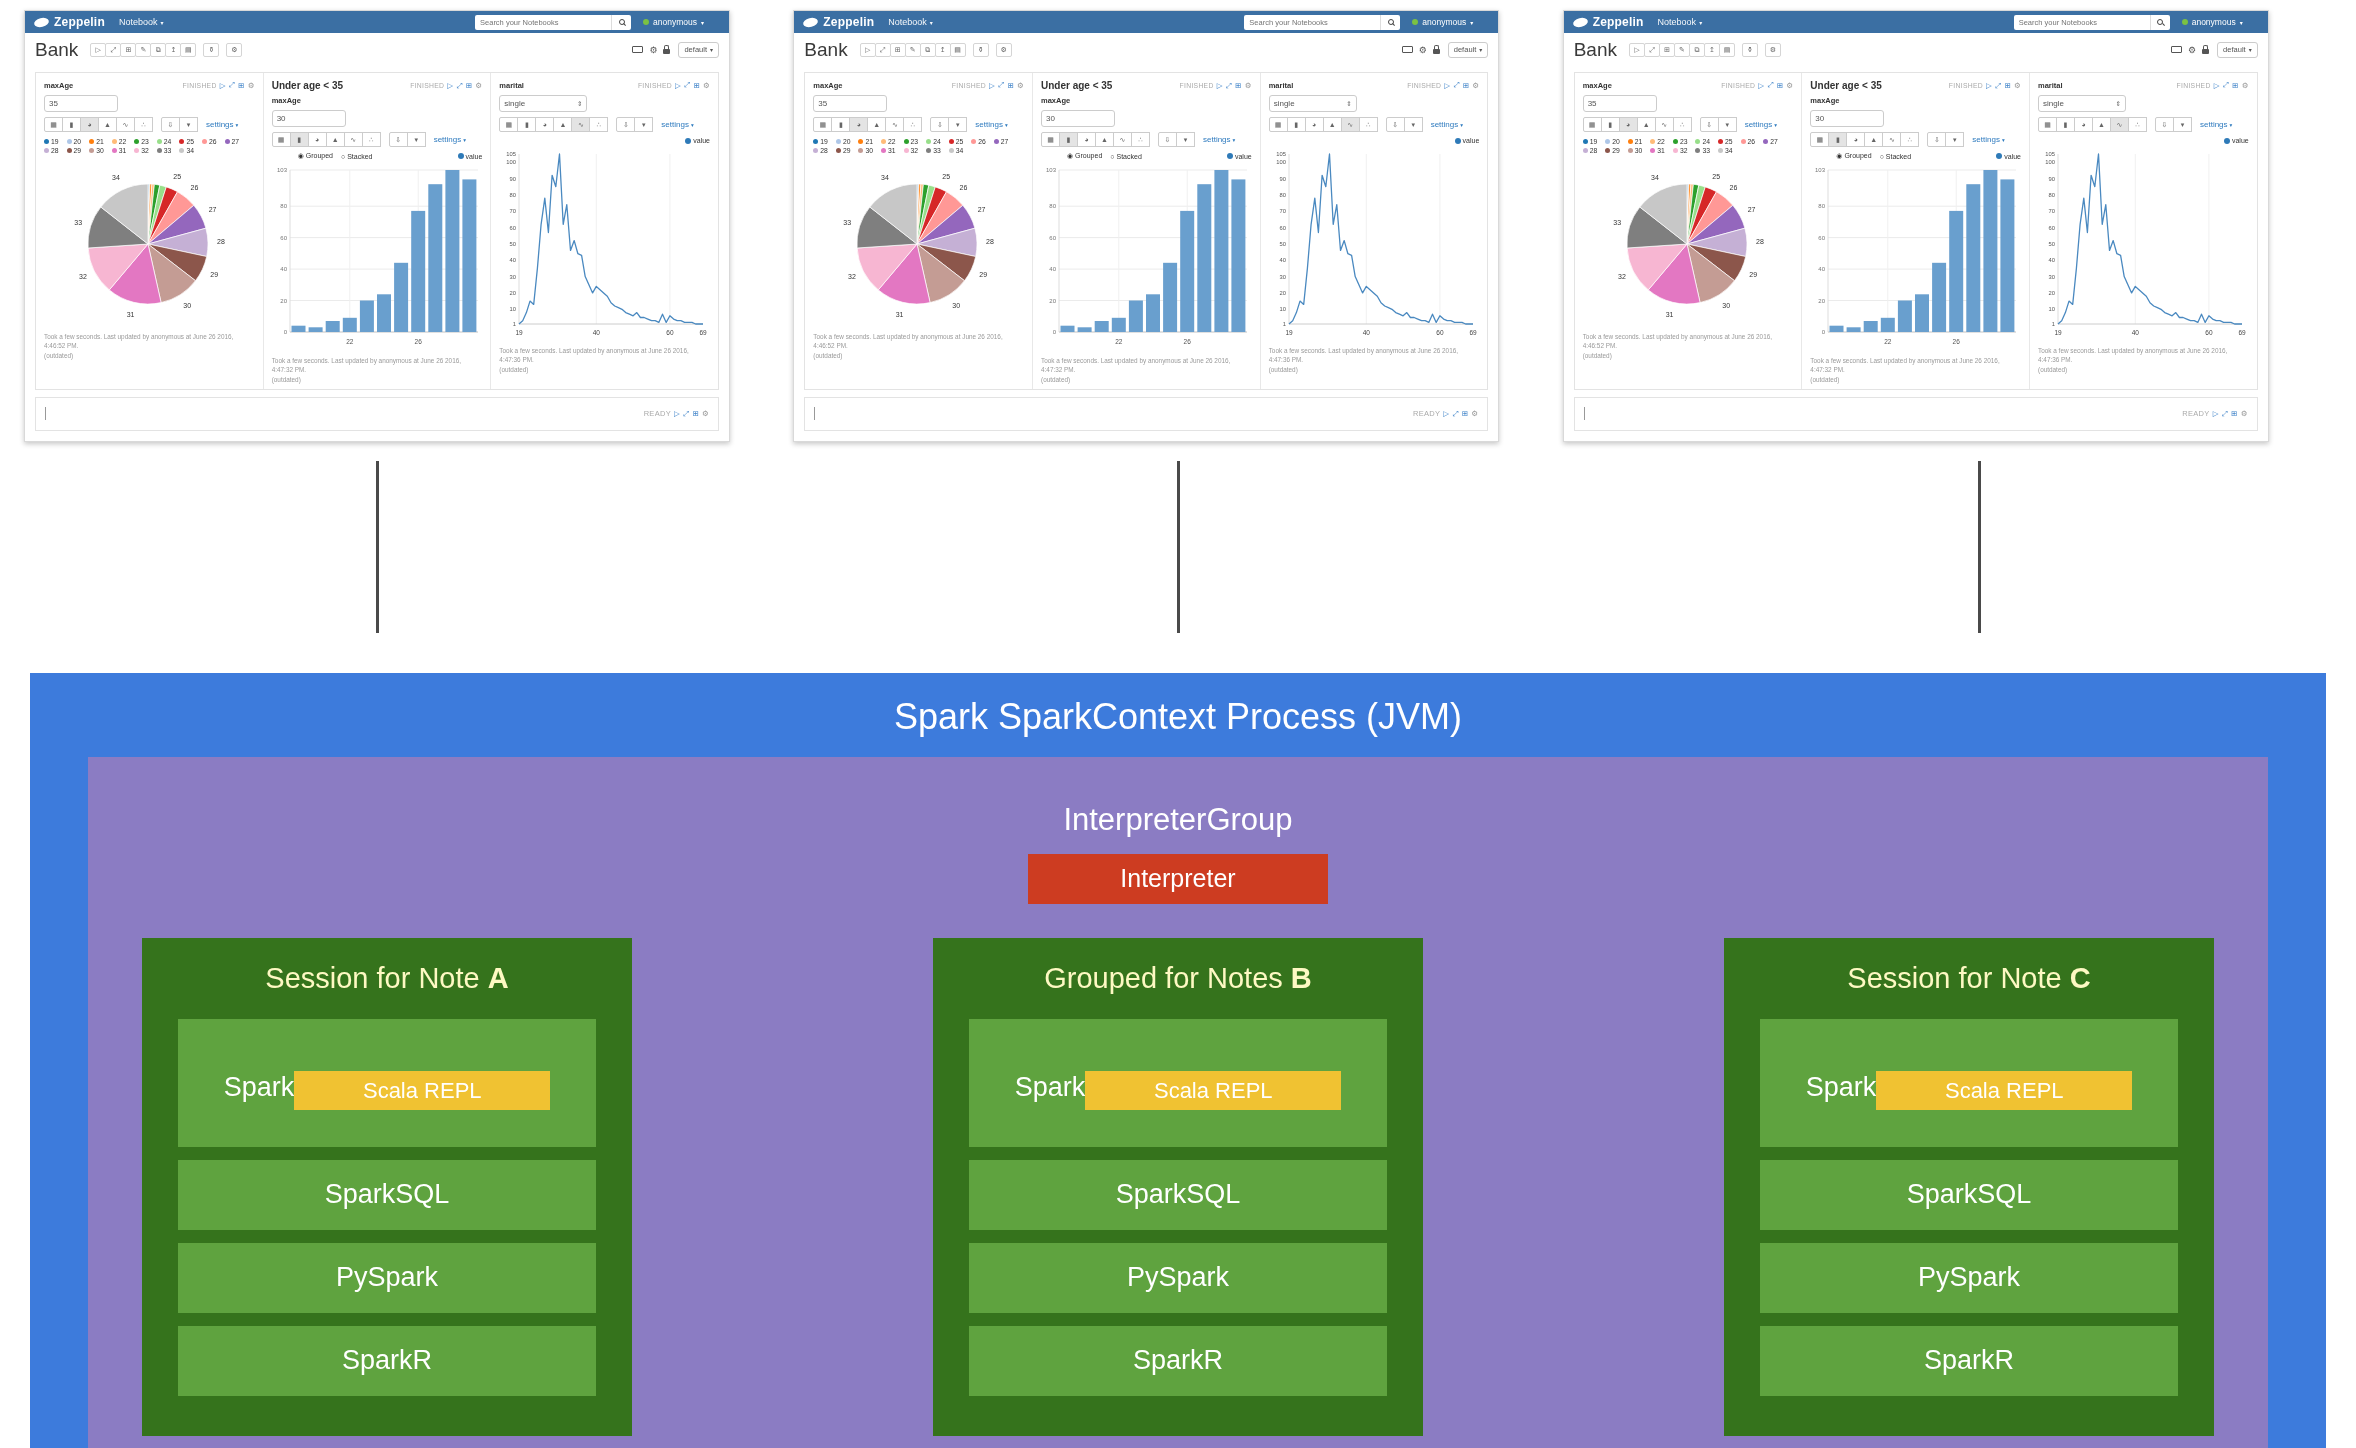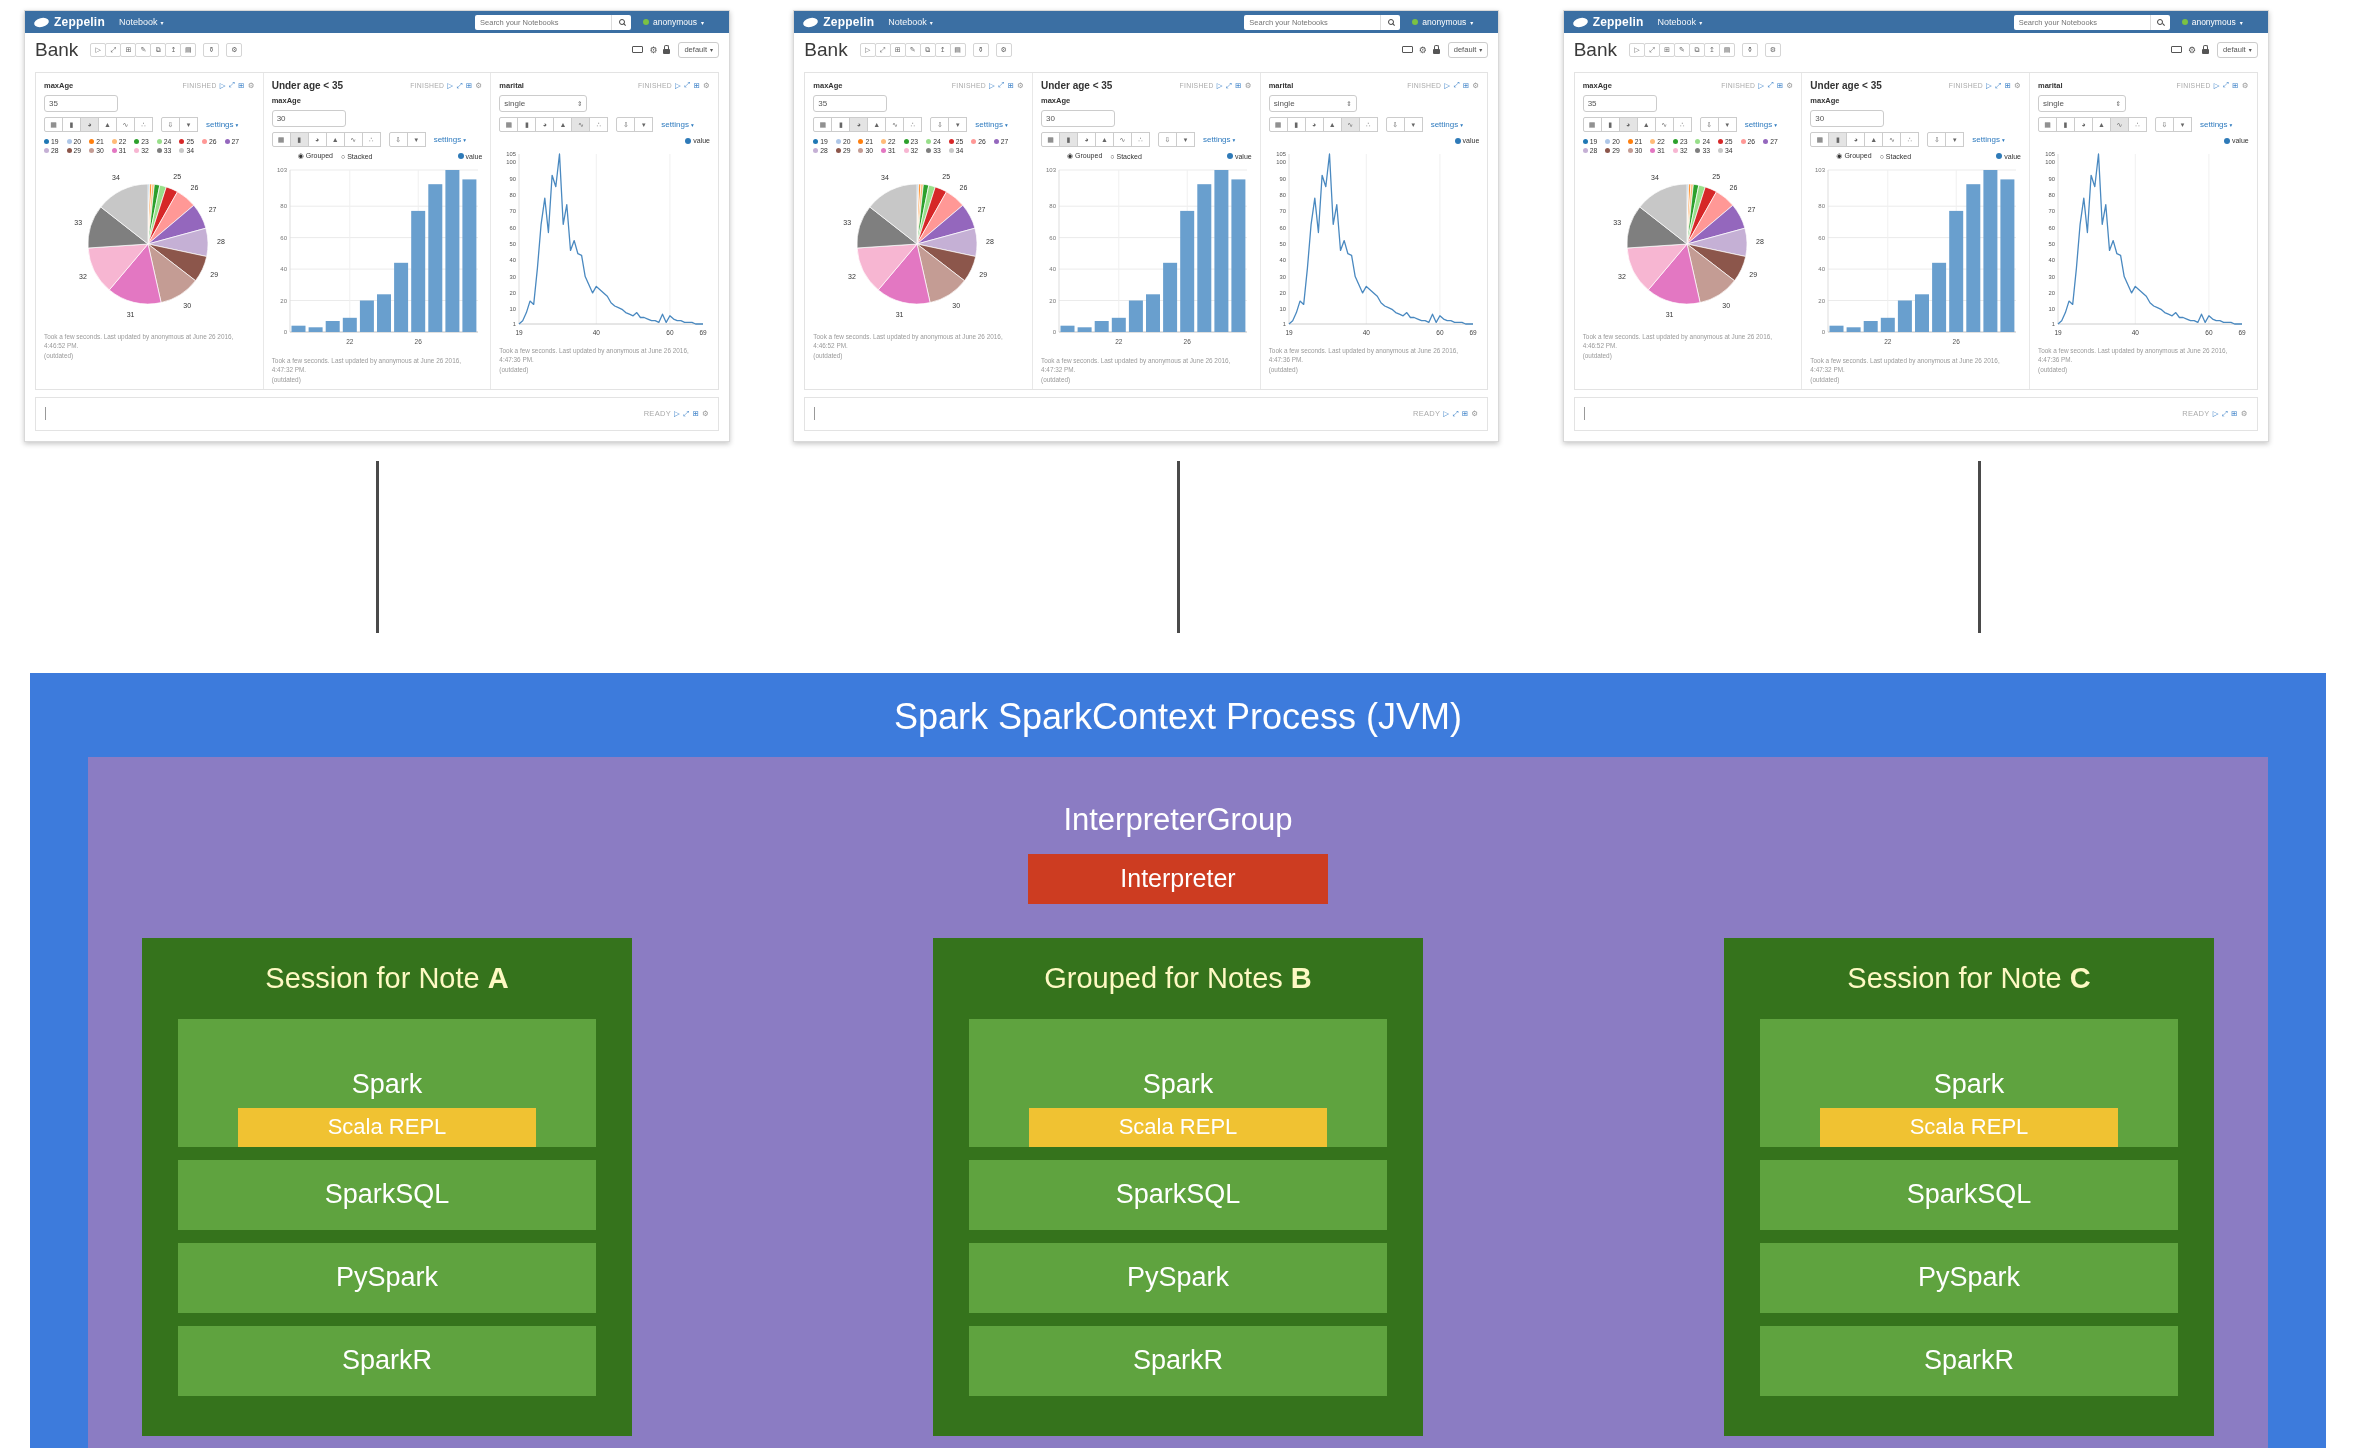--- a/index.html
+++ b/index.html
@@ -83,23 +83,23 @@
   .process-box { margin:0 30px; background:var(--c-process,#3d7bdc); padding:20px 0 24px; }
   .process-title { text-align:center; color:#fff; font-size:36px; height:48px; line-height:48px; }
   .group-box { margin:16px 58px 0; background:var(--c-group,#8b7cc3); padding:18px 0 28px; }
   .group-title { text-align:center; color:#fff; font-size:31px;margin-top:27px; }
   .context-box { width:300px; height:50px; margin:16px auto 0; background:var(--c-context,#cd3c21); color:#fff; font-size:25px; display:flex; align-items:center; justify-content:center; }
   .sessions-row { display:flex; justify-content:space-between; padding:0 54px; margin-top:34px; }
   .session-box { width:490px; background:var(--c-session,#35731c); padding:24px 36px 40px; }
   .session-title { text-align:center; color:#fef9c3; font-size:29px; margin-bottom:24px; }
   .interp { background:var(--c-interp,#5fa33f); height:70px; margin-bottom:13px; color:#fff; font-size:27px; display:flex; align-items:center; justify-content:center; }
   .interp:last-child { margin-bottom:0; }
-  .interp-spark { height:128px; flex-direction:column; justify-content:flex-end; padding-top:10px; }
+  .interp-spark { height:128px; flex-direction:row; justify-content:center; padding-top:10px; }
   .interp-label { line-height:1.3; }
-  .repl-box { margin-top:6px; width:298px; height:39px; background:var(--c-repl,#f0c232); color:#fff; font-size:22px; display:flex; align-items:center; justify-content:center; }
+  .repl-box { margin-top:6px; width:256px; height:39px; background:var(--c-repl,#f0c232); color:#fff; font-size:22px; display:flex; align-items:center; justify-content:center; }
 </style>
 </head>
 <body>
 
 <div class="page">
 
   <div class="panels-row">
     <div class="panel-slot">
   <div class="panel">
 

